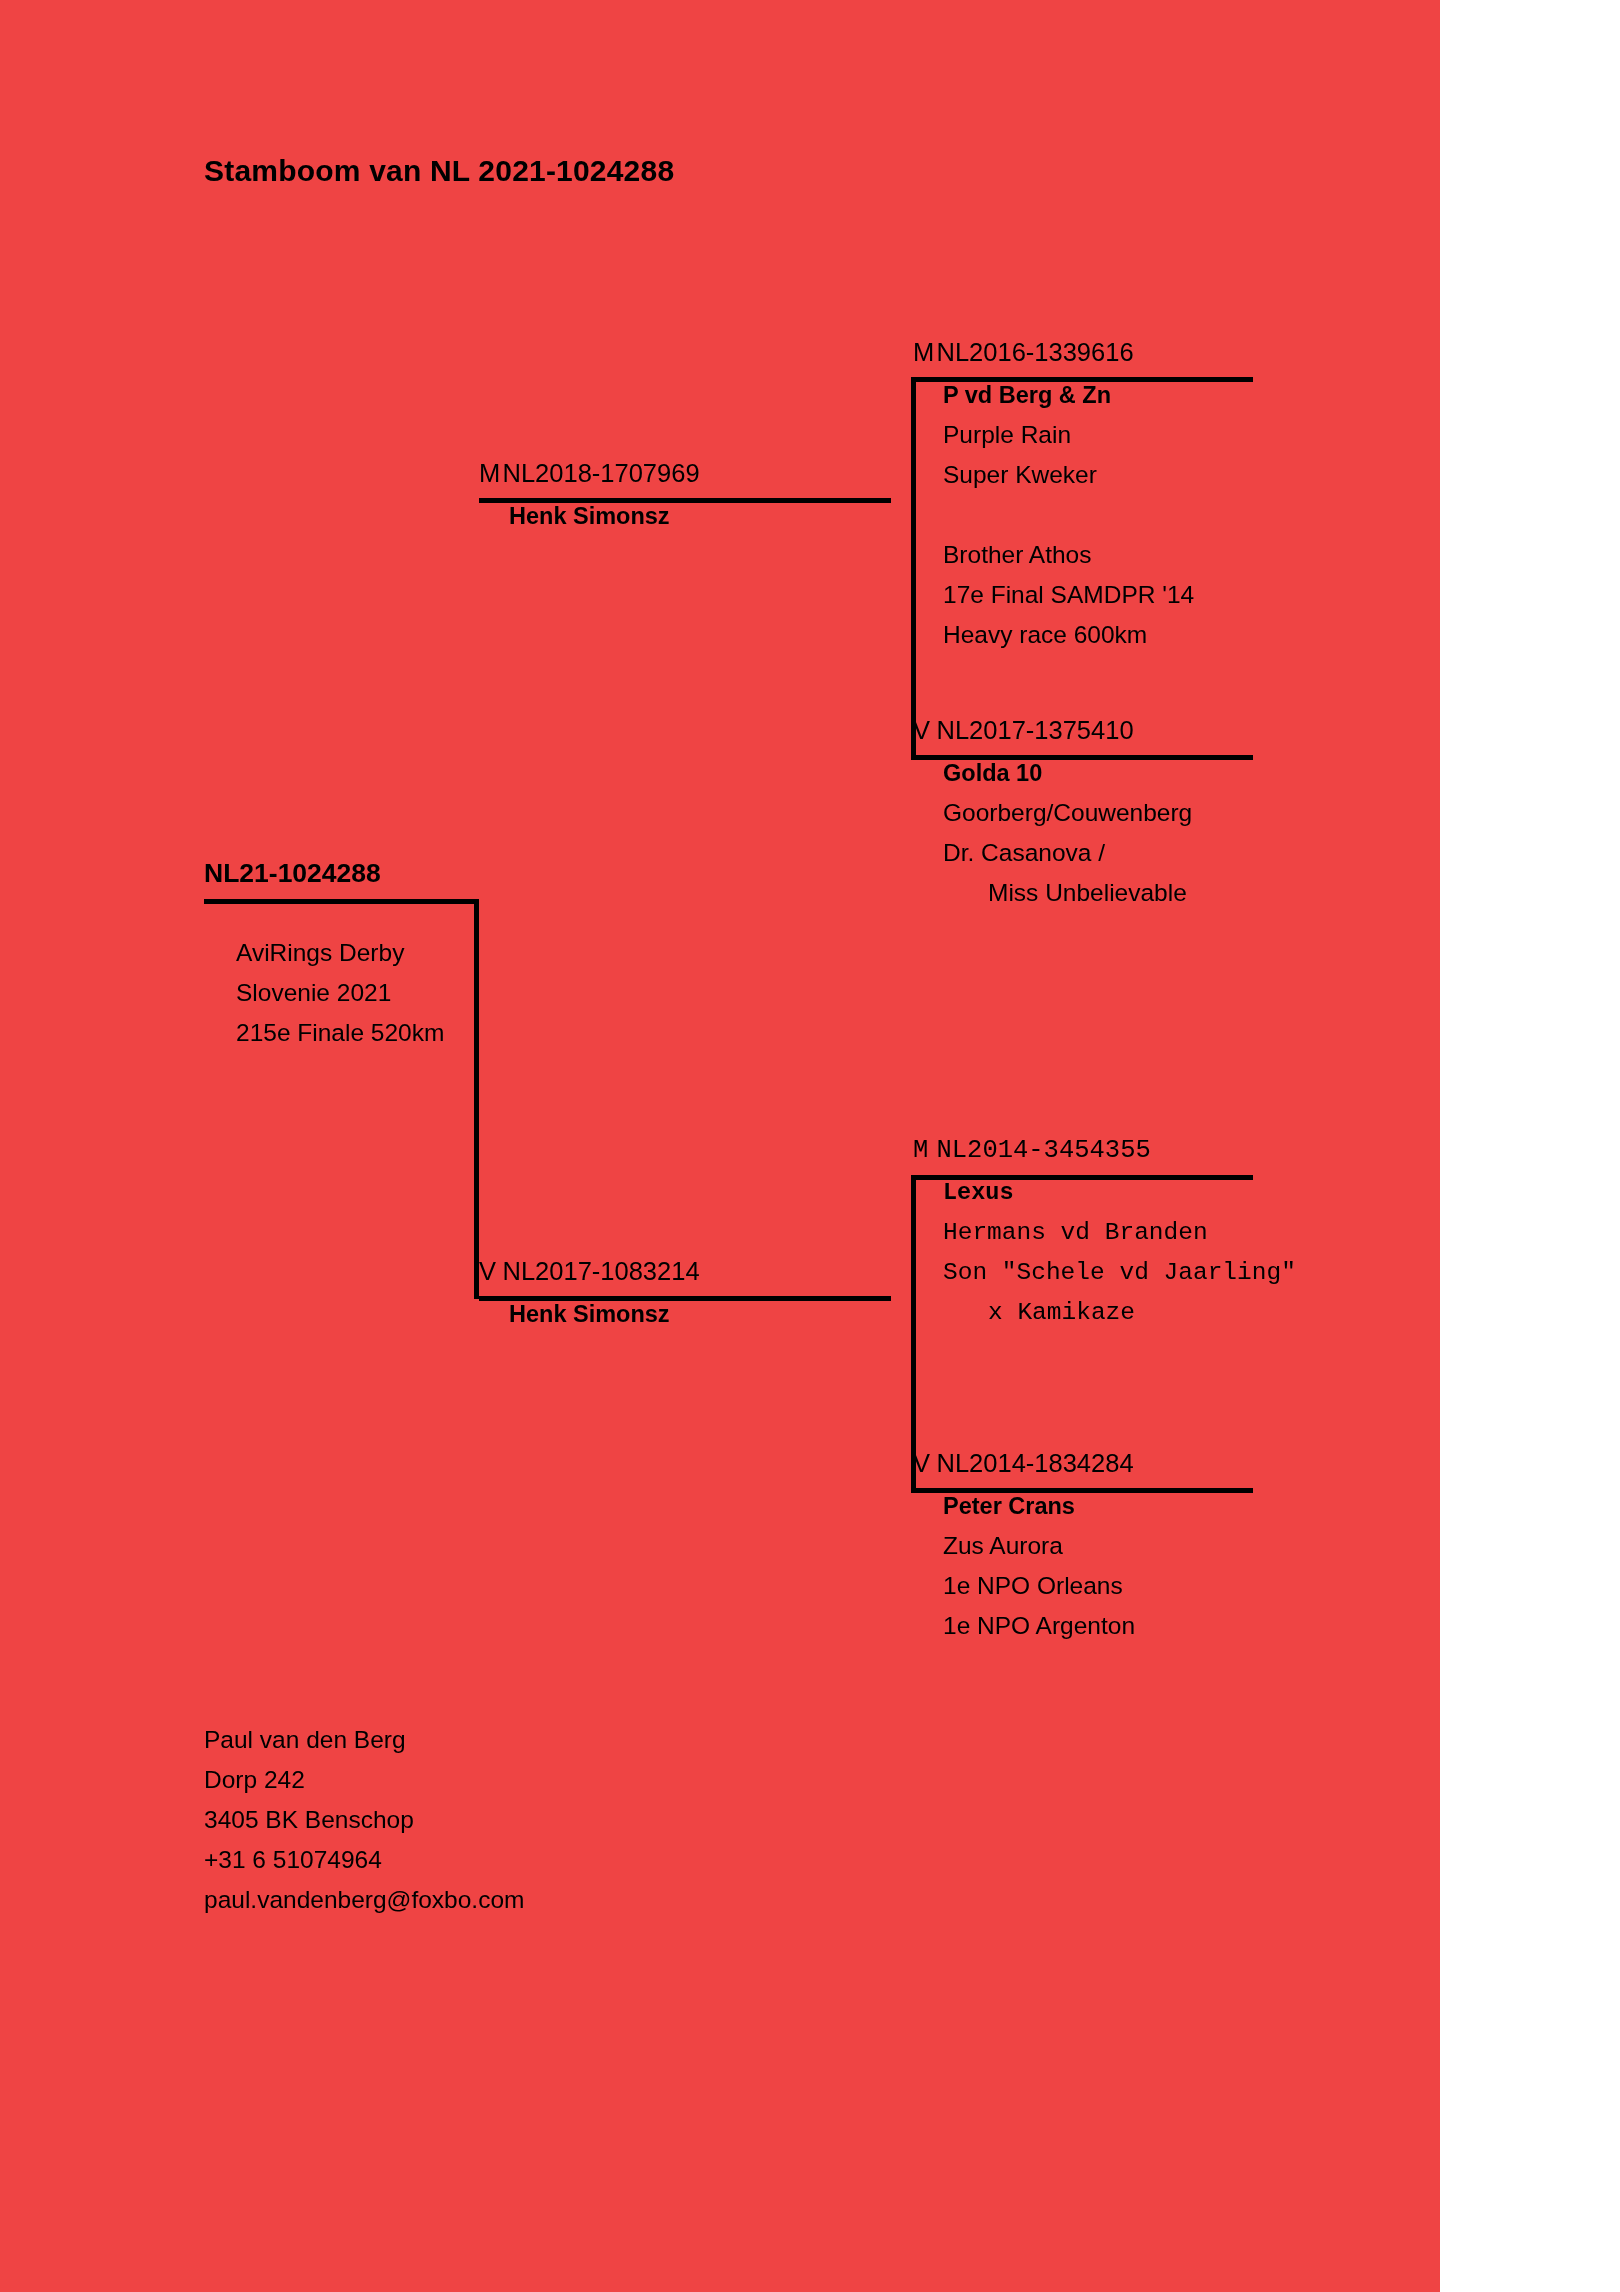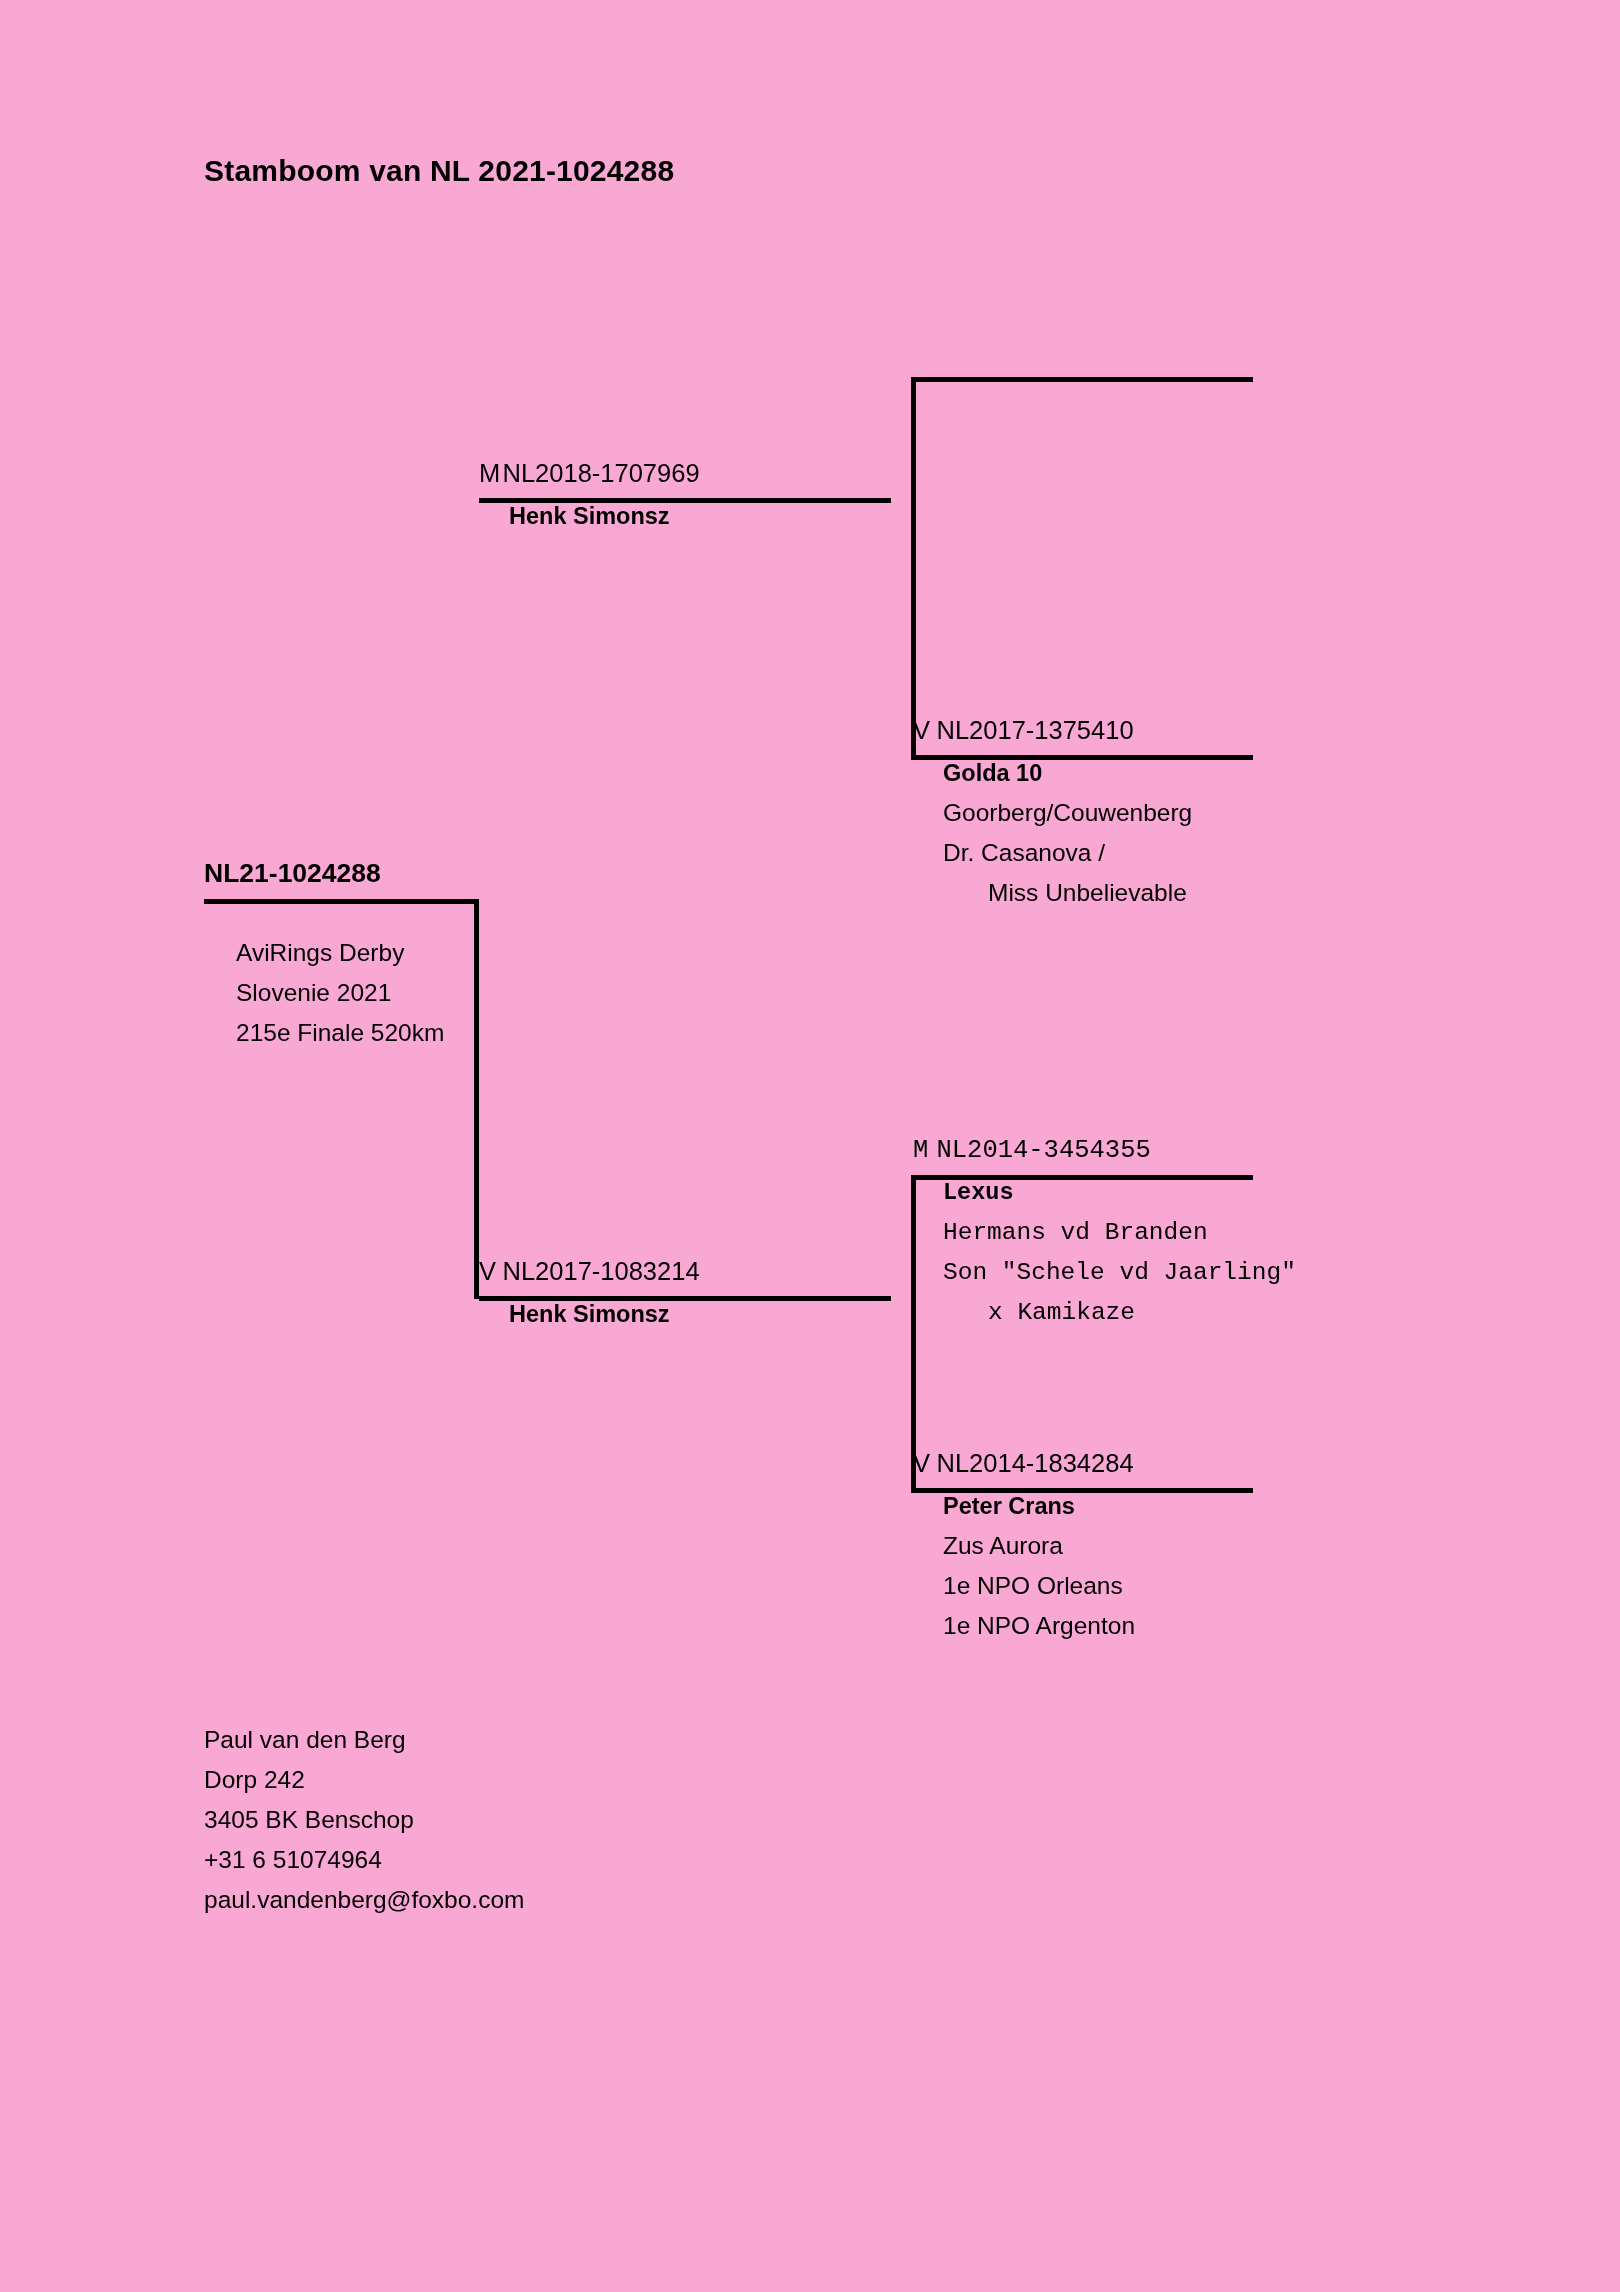--- a/index.html
+++ b/index.html
@@ -7,23 +7,23 @@
     margin: 0;
     padding: 0;
     background: #ffffff;
   }
   body {
     font-family: "Liberation Sans", sans-serif;
     color: #000000;
   }
   #page {
     position: relative;
-    width: 1620px;
+    width: 1440px;
     height: 2293px;
-    background: #f9a8d4;
+    background: #ef4444;
     overflow: hidden;
   }
 
   
   .doc-title {
     position: absolute;
     left: 204px;
     top: 154px;
     font-size: 30px;
     font-weight: bold;
@@ -150,20 +150,34 @@
 
   <div class="node" style="left:479px; top:1255px;">
     <div class="id-line">
       <span class="sex">V</span><span class="reg">NL2017-1083214</span>
     </div>
     <div style="padding-left:30px; padding-top:5.9px;">
       <div class="detail bold">Henk Simonsz</div>
     </div>
   </div>
 
+  <div class="node" style="left:913px; top:336px;">
+    <div class="id-line">
+      <span class="sex">M</span><span class="reg">NL2016-1339616</span>
+    </div>
+    <div style="padding-left:30px; padding-top:5.9px;">
+      <div class="detail bold">P vd Berg &amp; Zn</div>
+      <div class="detail">Purple Rain</div>
+      <div class="detail">Super Kweker</div>
+      <div class="detail spacer"></div>
+      <div class="detail">Brother Athos</div>
+      <div class="detail">17e Final SAMDPR '14</div>
+      <div class="detail">Heavy race 600km</div>
+    </div>
+  </div>
 
   <div class="node" style="left:913px; top:714px;">
     <div class="id-line">
       <span class="sex">V</span><span class="reg">NL2017-1375410</span>
     </div>
     <div style="padding-left:30px; padding-top:5.9px;">
       <div class="detail bold">Golda 10</div>
       <div class="detail">Goorberg/Couwenberg</div>
       <div class="detail">Dr. Casanova /</div>
       <div class="detail indent">Miss Unbelievable</div>

